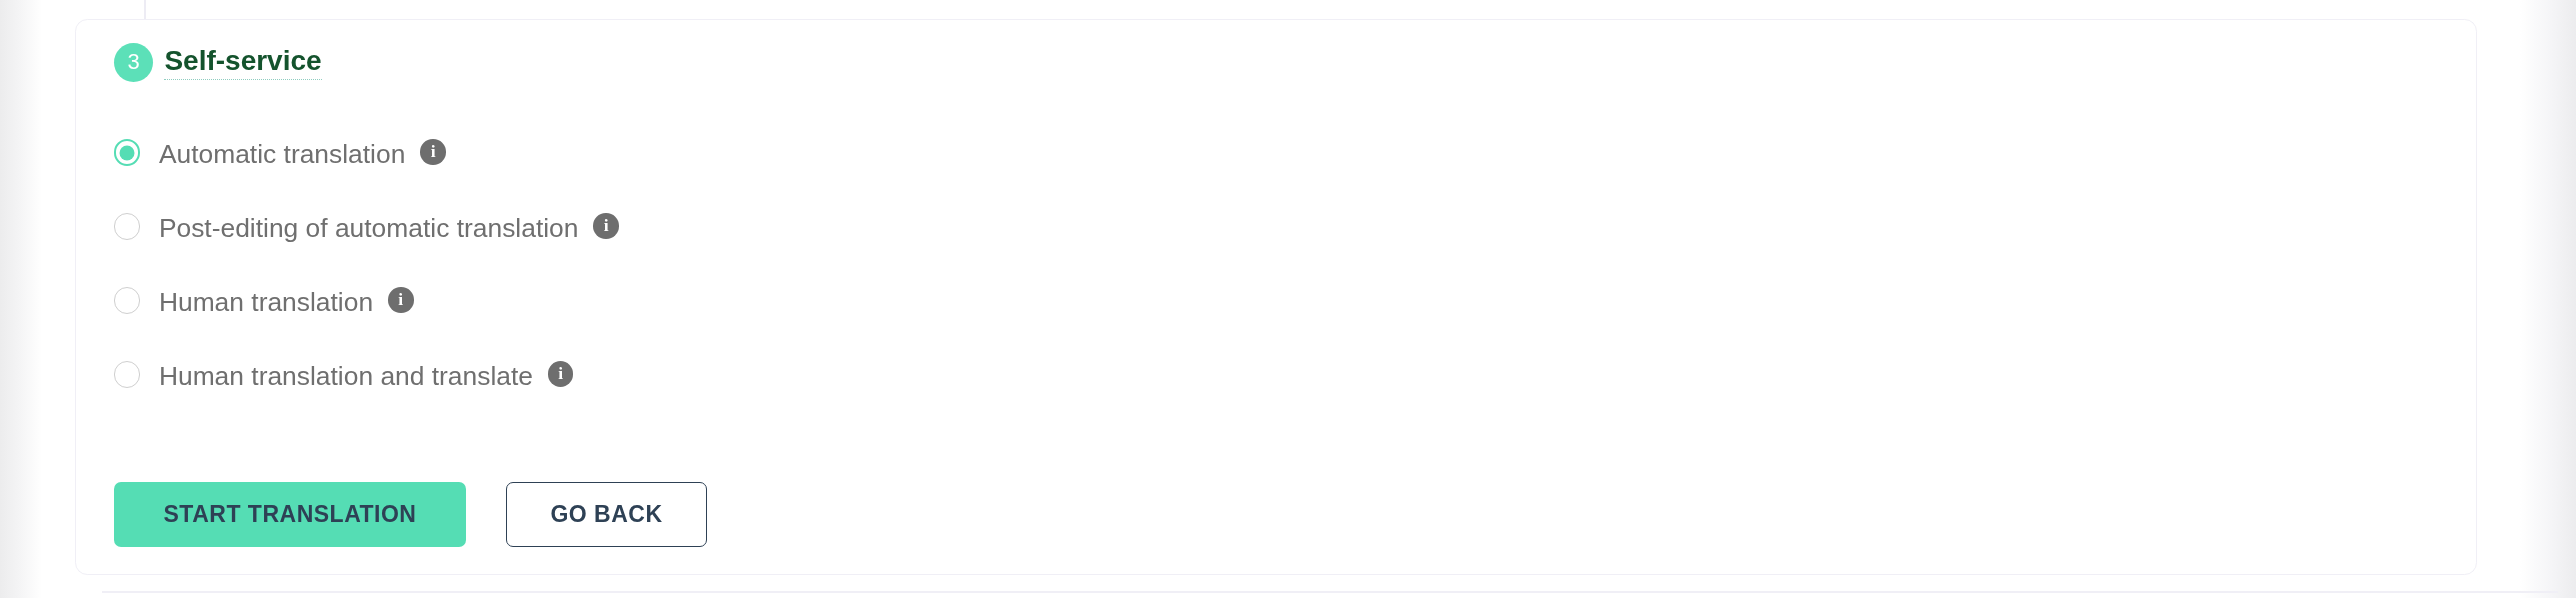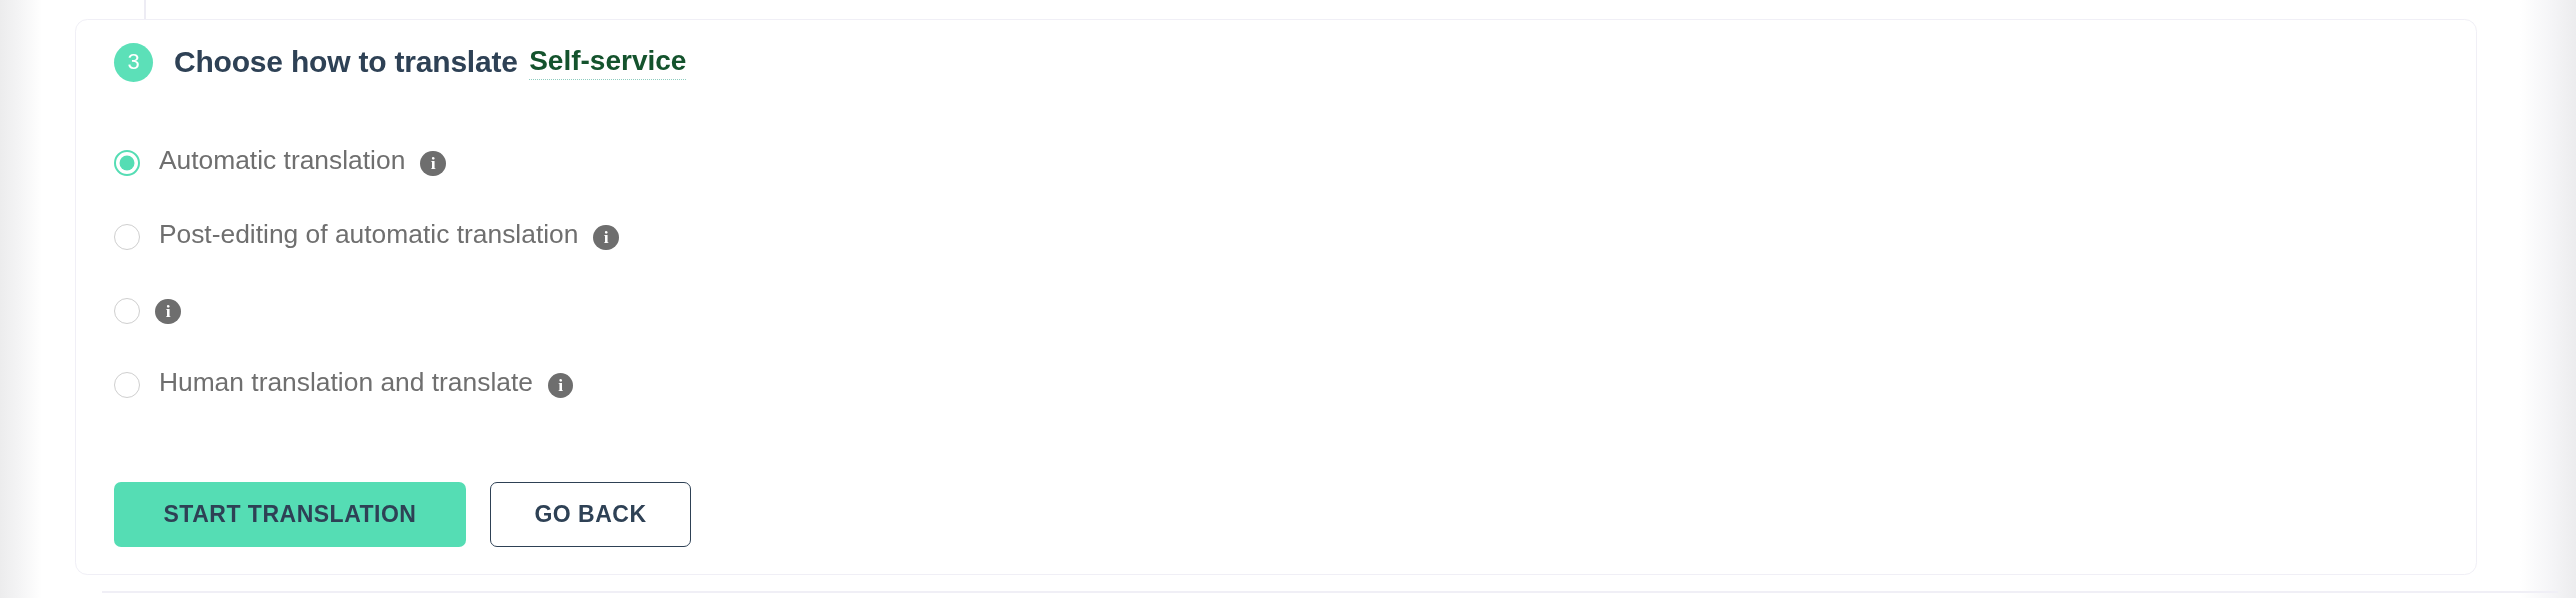--- a/index.html
+++ b/index.html
@@ -102,21 +102,21 @@
 
   
   .options {
     position: absolute;
     left: 38px;
     top: 119px;
     width: 1761px;
   }
   .option-row {
     display: flex;
-    align-items: flex-end;
+    align-items: flex-start;
     height: 37px;
     margin-bottom: 37px;
     cursor: pointer;
     width: max-content;
   }
   .radio {
     width: 26.4px;
     height: 26.4px;
     border-radius: 50%;
     border: 1.8px solid #cfcfcf;
@@ -191,57 +191,57 @@
     color: #2e4155;
     border: none;
     padding: 0 32px;
     min-width: 352px;
   }
   .btn-secondary {
     background: #ffffff;
     color: #2e4155;
     border: 1.8px solid #2e4155;
     padding: 0 32px;
-    margin-left: 24px;
+    margin-left: 40px;
     min-width: 201px;
   }
 </style>
 </head>
 <body>
 
 <div class="page">
 
   <div class="edge-shade-left"></div>
   <div class="edge-shade-right"></div>
   <div class="stem-line"></div>
 
   <div class="card">
 
     <div class="card-header">
       <div class="step-badge">3</div>
-      <div class="header-title">Choose how to translate</div>
       <div class="header-link">Self-service</div>
     </div>
 
     <div class="options">
 
       <div class="option-row">
         <span class="radio checked"></span>
         <span class="option-label">Automatic translation</span>
         <span class="info-icon">i</span>
       </div>
 
       <div class="option-row">
         <span class="radio"></span>
         <span class="option-label">Post-editing of automatic translation</span>
         <span class="info-icon">i</span>
       </div>
 
       <div class="option-row">
         <span class="radio"></span>
+        <span class="option-label">Human translation</span>
         <span class="info-icon">i</span>
       </div>
 
       <div class="option-row">
         <span class="radio"></span>
         <span class="option-label">Human translation and translate</span>
         <span class="info-icon">i</span>
       </div>
 
     </div>

